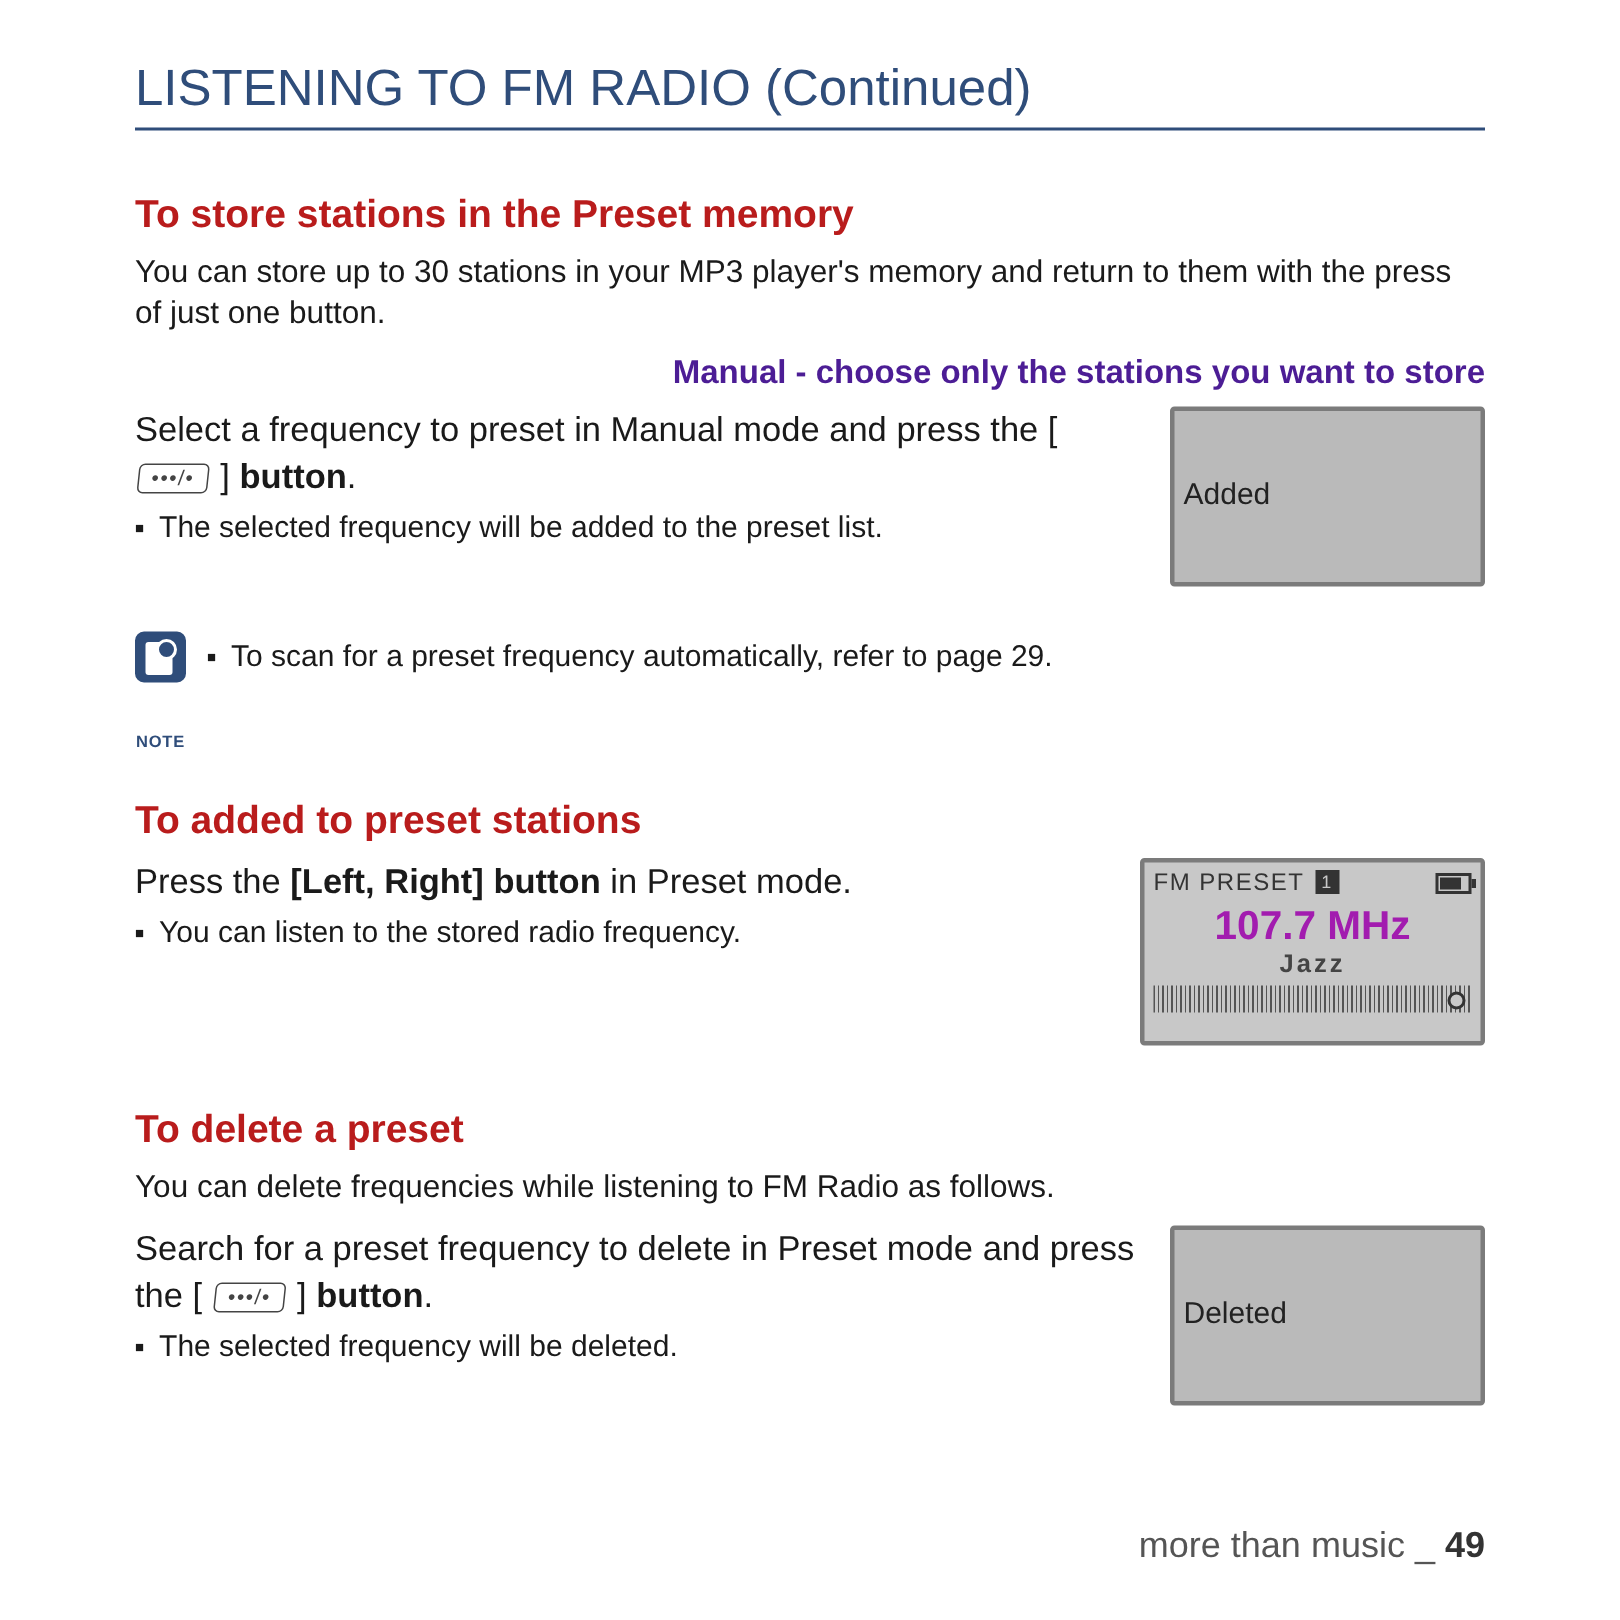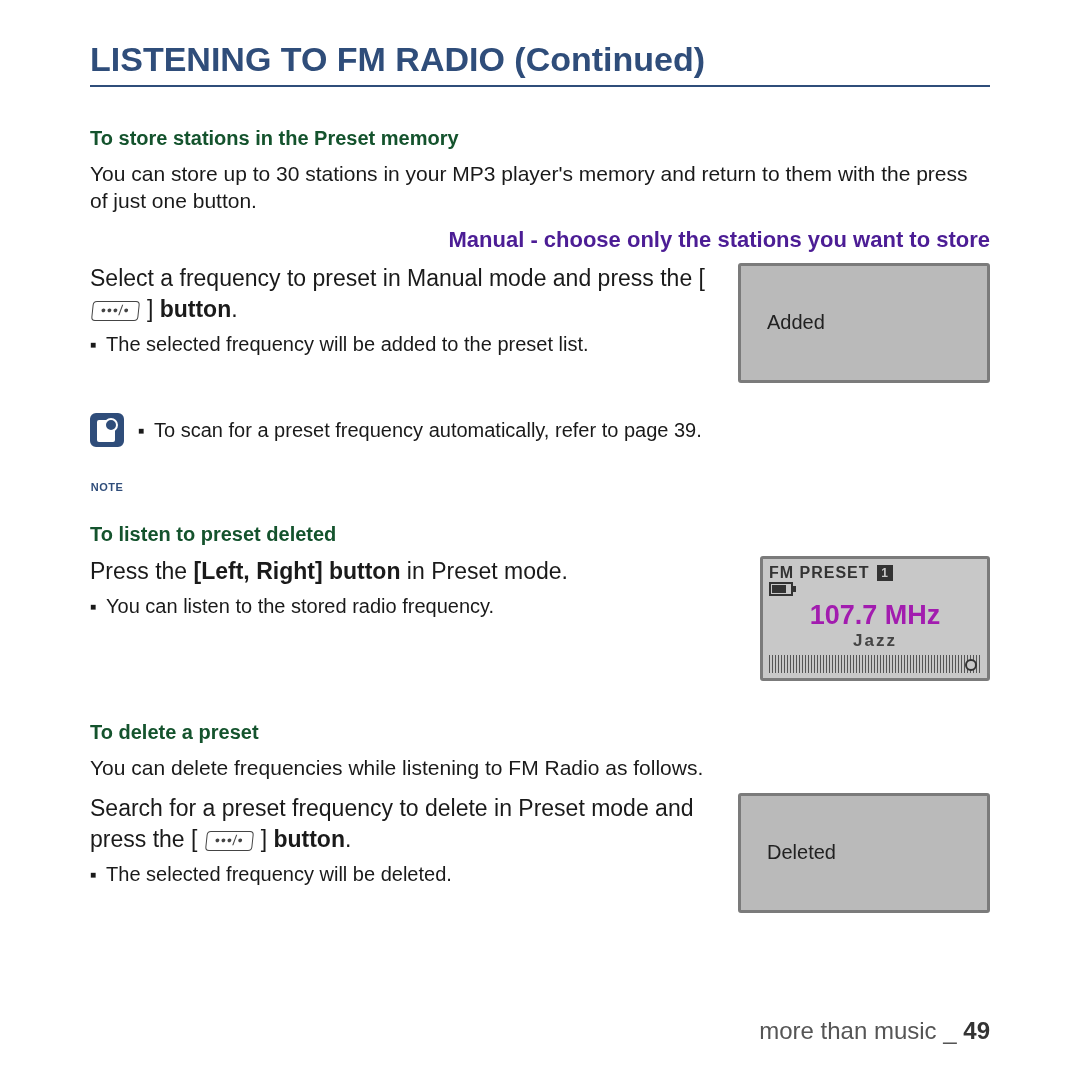--- a/index.html
+++ b/index.html
@@ -7,30 +7,30 @@
     width: 1080px;
     height: 1080px;
     background: #ffffff;
     font-family: Arial, Helvetica, sans-serif;
     color: #1a1a1a;
     padding: 40px 90px 30px 90px;
     position: relative;
   }
   .page-title {
     font-size: 34px;
-    font-weight: bold;
+    font-weight: normal;
     color: #2f4d7a;
     border-bottom: 2px solid #2f4d7a;
     padding-bottom: 6px;
     margin-bottom: 40px;
   }
   .sec-heading {
-    font-size: 20px;
-    font-weight: bold;
-    color: #14532d;
+    font-size: 26px;
+    font-weight: bold;
+    color: #b91c1c;
     margin-bottom: 10px;
   }
   .body-text {
     font-size: 21px;
     line-height: 1.3;
     margin-bottom: 12px;
   }
   .sub-heading {
     font-size: 22px;
     font-weight: bold;
@@ -47,53 +47,52 @@
     display: flex;
     align-items: flex-start;
     font-size: 20px;
     margin-top: 6px;
     line-height: 1.3;
   }
   .bullet-row .sq { font-size: 10px; margin-right: 10px; margin-top: 7px; flex: none; }
   .flexwrap { display: flex; align-items: flex-start; gap: 20px; }
   .leftcol { flex: 1; }
   .screen-box {
-    width: 252px;
+    width: 210px;
     height: 120px;
     background: #bababa;
     border: 3px solid #7b7b7b;
     border-radius: 3px;
     flex: none;
     display: flex;
     align-items: center;
-    padding-left: 26px;
+    padding-left: 6px;
     font-size: 20px;
     color: #222;
   }
   .screen-preset {
     width: 230px;
     height: 125px;
     background: #c8c8c8;
     border: 3px solid #7b7b7b;
     border-radius: 3px;
     flex: none;
     display: flex;
     flex-direction: column;
     padding: 5px 6px 4px 6px;
     color: #333;
   }
   .preset-top {
     display: flex;
     justify-content: space-between;
-    align-items: flex-start;
+    align-items: center;
     font-size: 16px;
-    font-weight: bold;
+    font-weight: normal;
     letter-spacing: 1px;
     color: #333;
-    flex-direction: column;
   }
   .preset-num {
     display: inline-block;
     width: 16px; height: 16px;
     background: #333;
     color: #c8c8c8;
     font-size: 12px;
     text-align: center;
     line-height: 16px;
     margin-left: 2px;
@@ -231,26 +230,26 @@
   </div>
 </div>
 
 <div class="note-block">
   <div class="note-iconwrap">
     <div class="note-icon"></div>
     <div class="note-label">NOTE</div>
   </div>
   <div class="bullet-row note-text">
     <span class="sq">■</span>
-    <span>To scan for a preset frequency automatically, refer to page 39.</span>
+    <span>To scan for a preset frequency automatically, refer to page 29.</span>
   </div>
 </div>
 
 <div class="section">
-  <div class="sec-heading">To listen to preset deleted</div>
+  <div class="sec-heading">To added to preset stations</div>
   <div class="flexwrap">
     <div class="leftcol">
       <div class="instruction">
         <span>Press the </span><b>[Left, Right] button</b><span> in Preset mode.</span>
       </div>
       <div class="bullet-row">
         <span class="sq">■</span>
         <span>You can listen to the stored radio frequency.</span>
       </div>
     </div>

